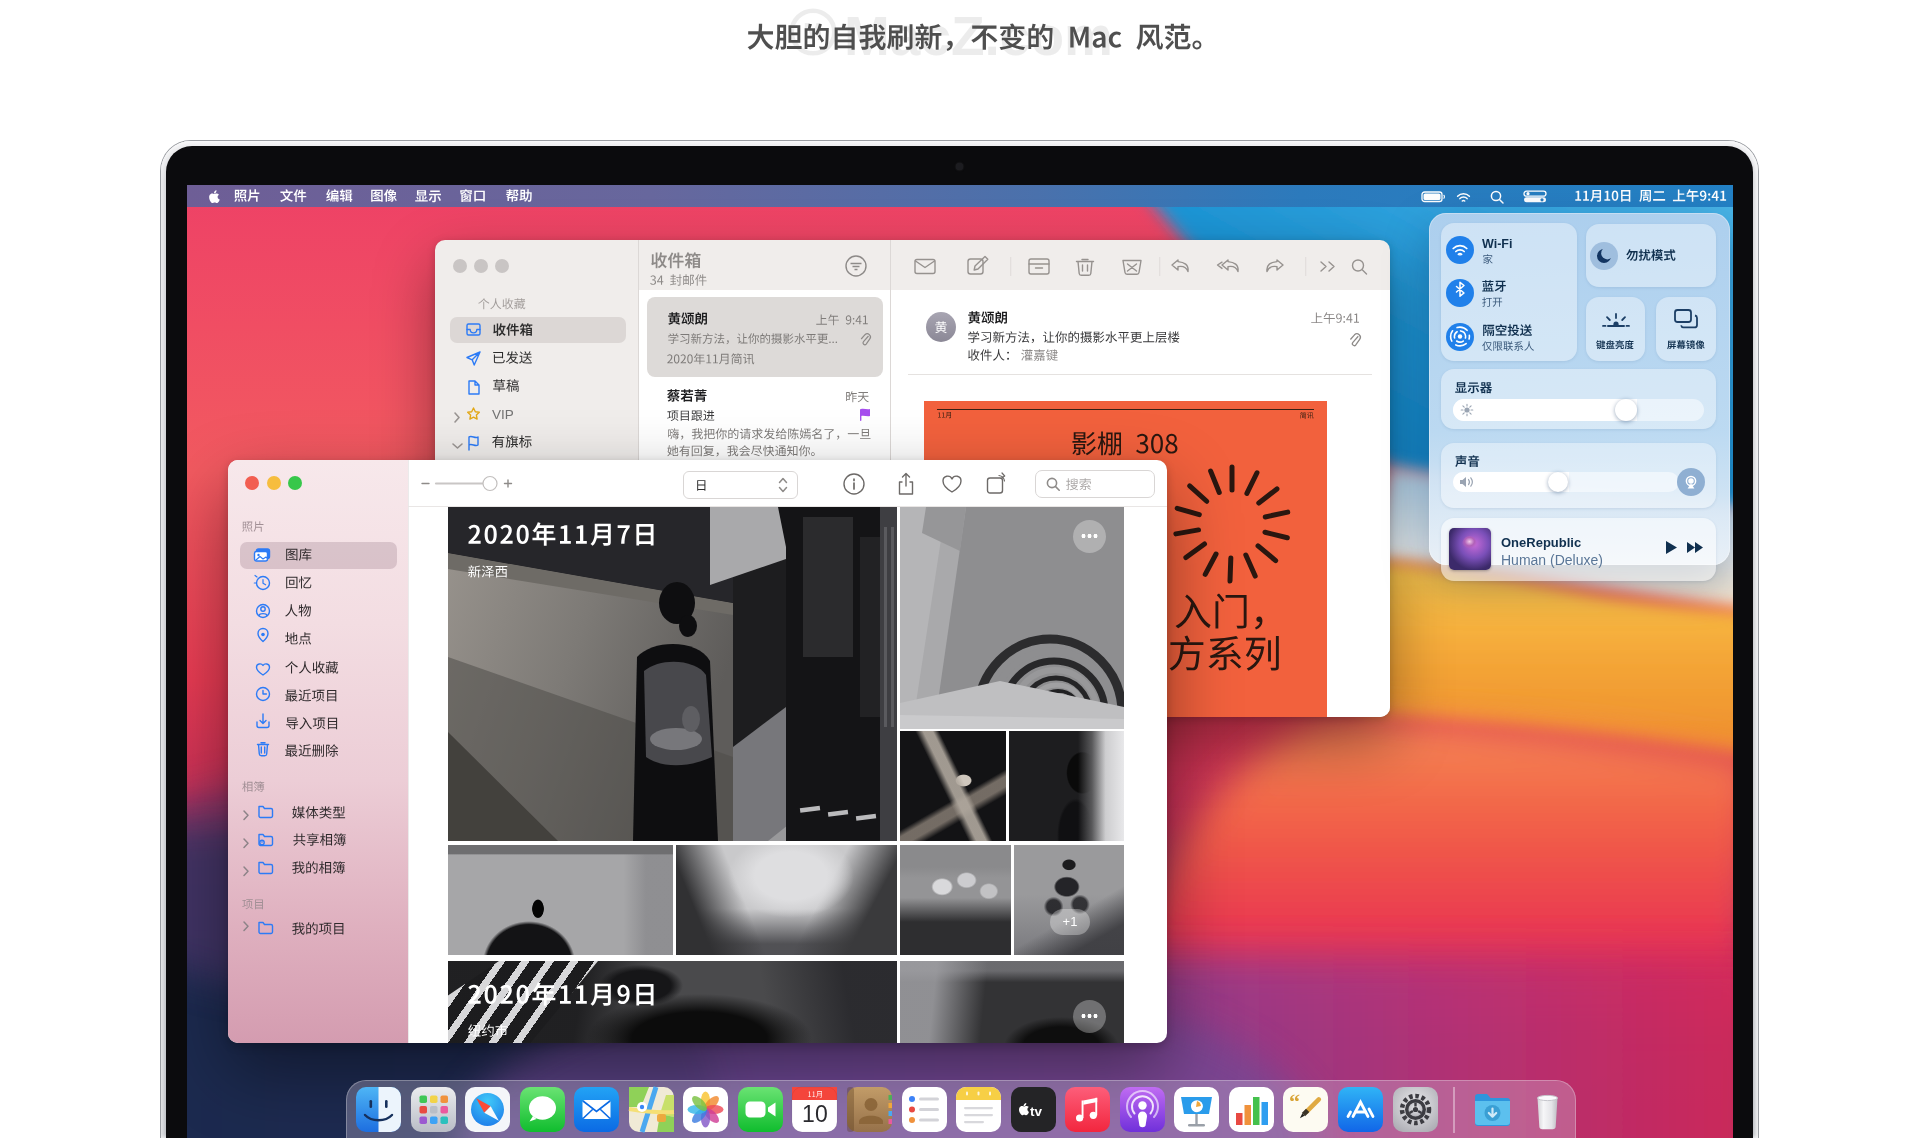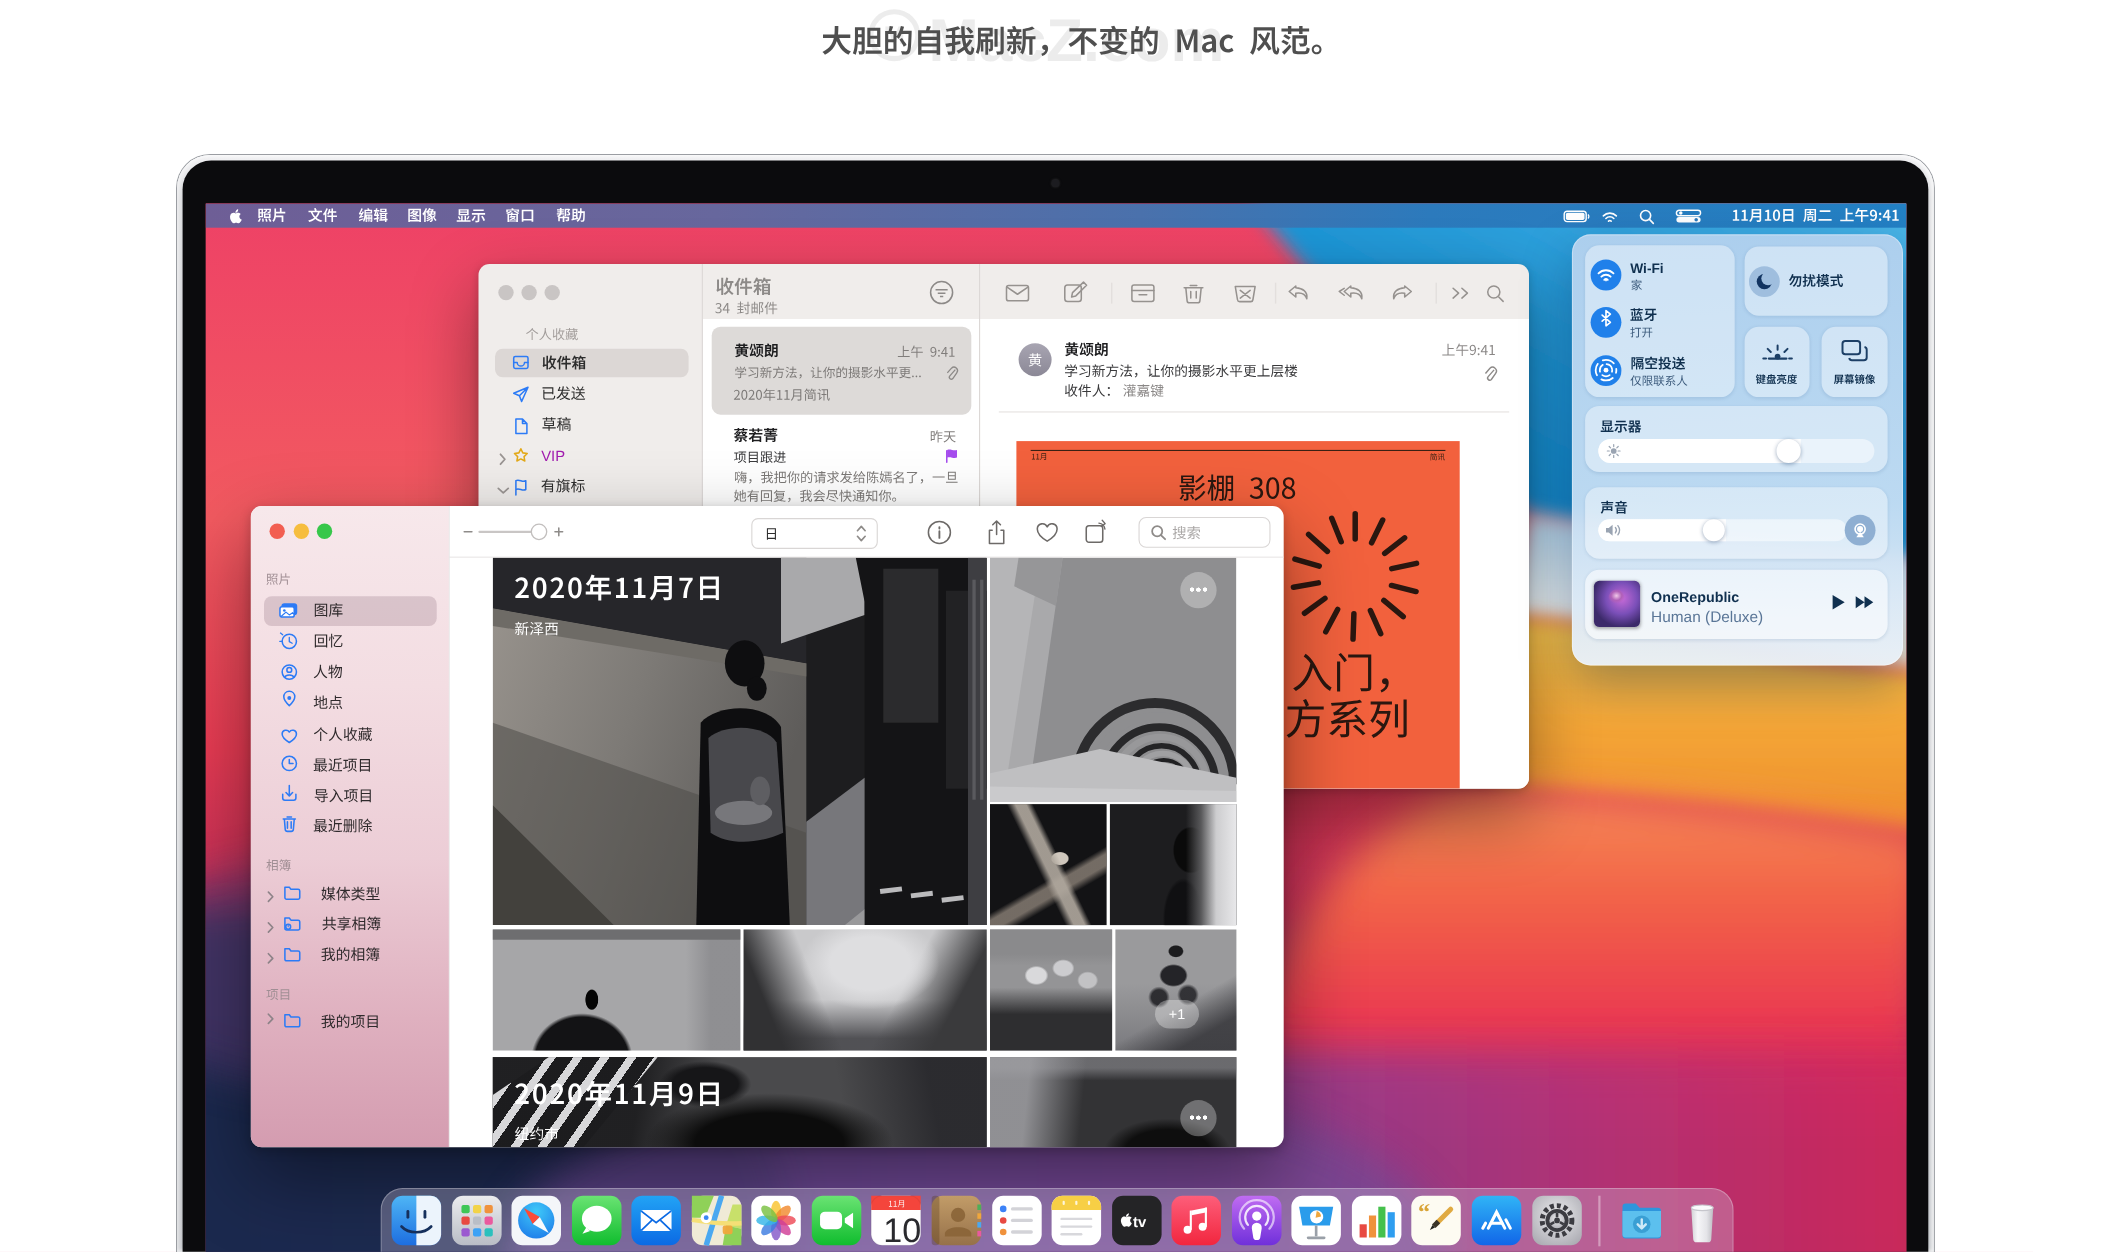--- a/index.html
+++ b/index.html
@@ -218,21 +218,21 @@
           <use href="#r53D1" x="1000"></use>
           <use href="#r9001" x="2000"></use>
         </g>
       </svg>
       <svg style="position:absolute;left:57.6px;top:139.4px;width:26.0px;height:12.9px" viewBox="42 -859 1926 955">
         <g fill="#2d2d2d">
           <use href="#r8349" x="0"></use>
           <use href="#r7A3F" x="1000"></use>
         </g>
       </svg>
-      <span class="a" style="left:57px;top:167px;font-size:13.5px;color:#a21caf">VIP</span>
+      <span class="a" style="left:57px;top:167px;font-size:13.5px;color:#737373">VIP</span>
       <svg style="position:absolute;left:57.4px;top:195.4px;width:39.8px;height:12.9px" viewBox="26 -857 2945 955">
         <g fill="#2d2d2d">
           <use href="#r6709" x="0"></use>
           <use href="#r65D7" x="1000"></use>
           <use href="#r6807" x="2000"></use>
         </g>
       </svg>
       <svg class="a" style="left:30px;top:82px" width="17" height="130" viewBox="0 0 17 130">
 <g fill="none" stroke="#2c7bf6" stroke-width="1.4" stroke-linejoin="round" stroke-linecap="round">
  <path d="M2,3.5 a1.5,1.5 0 0 1 1.5,-1.5 h10 a1.5,1.5 0 0 1 1.5,1.5 v8 a1.5,1.5 0 0 1 -1.5,1.5 h-10 a1.5,1.5 0 0 1 -1.5,-1.5 Z"></path>
@@ -865,21 +865,21 @@
           <use href="#r7EA6" x="1000"></use>
           <use href="#r5E02" x="2000"></use>
         </g>
       </svg>
       <div class="a" style="left:845px;top:60px;width:33px;height:33px;border-radius:50%;background:rgba(255,255,255,.30);z-index:5"></div>
       <div class="a" style="left:853px;top:74px;width:17px;height:4px;z-index:6;background:radial-gradient(2.1px 2.1px at 2.5px 2px,#fff 95%,rgba(255,255,255,0)),radial-gradient(2.1px 2.1px at 8.5px 2px,#fff 95%,rgba(255,255,255,0)),radial-gradient(2.1px 2.1px at 14.5px 2px,#fff 95%,rgba(255,255,255,0))"></div>
       <div class="a" style="left:845px;top:540px;width:33px;height:33px;border-radius:50%;background:rgba(255,255,255,.30);z-index:5"></div>
       <div class="a" style="left:853px;top:554px;width:17px;height:4px;z-index:6;background:radial-gradient(2.1px 2.1px at 2.5px 2px,#fff 95%,rgba(255,255,255,0)),radial-gradient(2.1px 2.1px at 8.5px 2px,#fff 95%,rgba(255,255,255,0)),radial-gradient(2.1px 2.1px at 14.5px 2px,#fff 95%,rgba(255,255,255,0))"></div>
       <div class="a" style="left:822px;top:449px;width:40px;height:26px;border-radius:13px;background:rgba(255,255,255,.32);z-index:5;color:#fff;font-size:13px;text-align:center;line-height:26px">+1</div>
     </div>
-    <div class="a" style="left:1242px;top:28px;width:301px;height:392px;border-radius:17px;background:linear-gradient(180deg,rgba(176,208,238,.97),rgba(196,221,243,.95) 62%,rgba(233,240,247,.97));box-shadow:0 18px 44px rgba(0,30,70,.35),inset 0 0 0 1px rgba(255,255,255,.3)">
+    <div class="a" style="left:1242px;top:28px;width:301px;height:352px;border-radius:17px;background:linear-gradient(180deg,rgba(176,208,238,.97),rgba(196,221,243,.95) 62%,rgba(233,240,247,.97));box-shadow:0 18px 44px rgba(0,30,70,.35),inset 0 0 0 1px rgba(255,255,255,.3)">
       <div class="a" style="left:12px;top:10px;width:136px;height:138px;border-radius:13px;background:rgba(255,255,255,.40);box-shadow:0 1px 3px rgba(40,80,130,.12)"></div>
       <div class="a" style="left:17px;top:23px;width:28px;height:28px;border-radius:50%;background:#2080ea"></div>
       <span class="a" style="left:53px;top:24px;font-size:12.5px;font-weight:bold;color:#10304f">Wi-Fi</span>
       <svg style="position:absolute;left:53.5px;top:41.0px;width:9.8px;height:10.0px" viewBox="47 -861 933 953">
         <g fill="#39587a">
           <use href="#r5BB6" x="0"></use>
         </g>
       </svg>
       <div class="a" style="left:17px;top:66px;width:28px;height:28px;border-radius:50%;background:#2080ea"></div>
       <svg style="position:absolute;left:53.4px;top:67.2px;width:24.1px;height:12.0px" viewBox="29 -861 1928 963">
@@ -1239,21 +1239,21 @@
 <circle cx="22.5" cy="22.5" r="2.6" fill="#3c3c42"></circle>
 <path d="M22.5,15.5 v4 M16.5,26 l3.4,-2 M28.5,26 l-3.4,-2" stroke="#3c3c42" stroke-width="2.4"></path>
     </svg>
     <svg style="position:absolute;left:620.5px;top:905.5px;width:14.0px;height:6.7px" viewBox="74 -801 1871 896">
       <g fill="#ffffff">
         <use href="#r0031" x="0"></use>
         <use href="#r0031" x="555"></use>
         <use href="#r6708" x="1110"></use>
       </g>
     </svg>
-    <span class="a" style="left:605.4px;top:916px;width:45px;text-align:right;font-size:31px;color:#2a2a2e">10</span>
+    <span class="a" style="left:605.4px;top:916px;width:45px;text-align:center;font-size:23px;color:#2a2a2e">10</span>
     <svg class="a" style="left:830.5999999999999px;top:916px" width="31" height="17" viewBox="0 0 31 17">
       <path fill="#fff" d="M7.6,4.2c0.5-0.6,0.8-1.4,0.7-2.2C7.6,2.1,6.8,2.5,6.3,3.1C5.9,3.6,5.5,4.5,5.6,5.3C6.4,5.3,7.1,4.8,7.6,4.2z M9.4,8.5c0-1.6,1.3-2.4,1.4-2.4C10,5,8.9,4.9,8.5,4.9c-1-0.1-1.9,0.6-2.4,0.6S4.8,4.9,4,4.9c-1,0-2,0.6-2.5,1.5c-1.1,1.9-0.3,4.7,0.8,6.2c0.5,0.8,1.1,1.6,1.9,1.6c0.8,0,1.1-0.5,2-0.5s1.2,0.5,2,0.5c0.8,0,1.4-0.8,1.9-1.5c0.6-0.9,0.8-1.7,0.8-1.8C10.9,10.9,9.4,10.2,9.4,8.5z"></path>
       <text x="12" y="14.5" font-size="13.5" font-weight="bold" fill="#fff" font-family="Liberation Sans">tv</text>
     </svg>
     <div class="a" style="left:1266px;top:902px;width:1.5px;height:46px;background:rgba(255,255,255,.38)"></div>
     <svg class="a" style="left:1282.5px;top:902px" width="45" height="45" viewBox="0 0 45 45">
 <path d="M5,10 a3,3 0 0 1 3,-3 h9 l3.5,4 H37 a3,3 0 0 1 3,3 v22 a3,3 0 0 1 -3,3 H8 a3,3 0 0 1 -3,-3 Z" fill="#2e95dd"></path>
 <path d="M5,14 h35 v21 a3,3 0 0 1 -3,3 H8 a3,3 0 0 1 -3,-3 Z" fill="#5cc0ee"></path>
 <circle cx="22.5" cy="26" r="8" fill="#3a9fd4"></circle>
 <path d="M22.5,21.5 v8 M18.8,26 l3.7,3.7 3.7,-3.7" stroke="#cfeaf8" stroke-width="2.2" fill="none" stroke-linecap="round" stroke-linejoin="round"></path>

